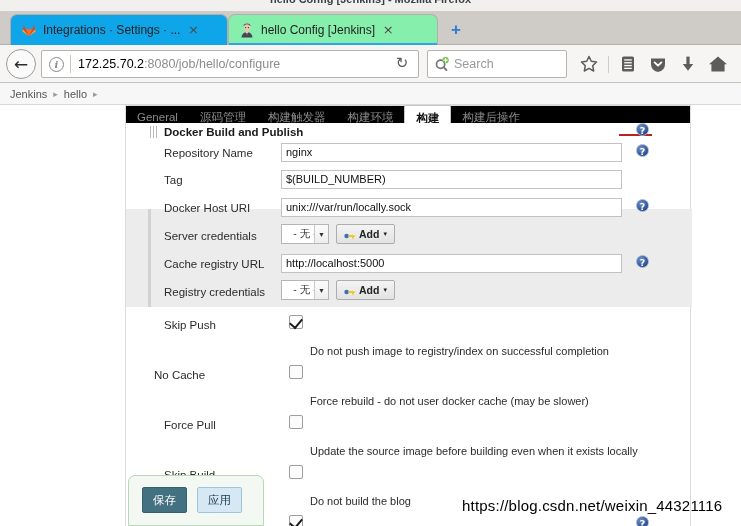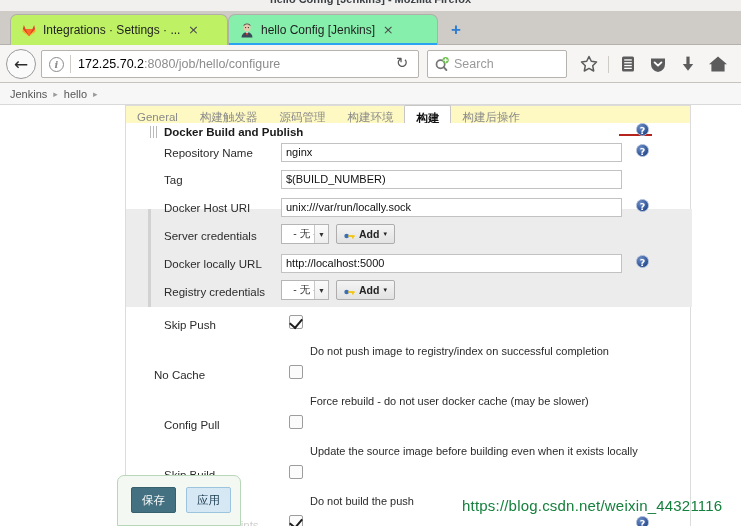--- a/index.html
+++ b/index.html
@@ -30,21 +30,21 @@
     background: #cfccc8;
     border-bottom: 1px solid #b4b0ab;
   }
   .tab {
     position: absolute; top: 3px; height: 31px;
     display: flex; align-items: center; gap: 6px;
     padding: 0 8px 0 10px;
     border-top-left-radius: 7px; border-top-right-radius: 7px;
     font-size: 12px; color: #1e1e1e; white-space: nowrap;
   }
-  .tab.inactive { background: #bef264; border: 1px solid #b2aeaa; border-bottom: none; }
+  .tab.inactive { background: #0ea5e9; border: 1px solid #b2aeaa; border-bottom: none; }
   .tab.active {
     background: #86efac; border: 1px solid #b2aeaa; border-bottom: none;
     box-shadow: 0 -2px 0 #2aa3f0 inset;
   }
   .tab .fav { width: 16px; height: 16px; flex: 0 0 16px; position: relative; }
   .tab .label { overflow: hidden; text-overflow: ellipsis; }
   .tab .tclose {
     width: 14px; height: 14px; line-height: 13px; text-align: center;
     font-size: 13px; color: #4a4a4a; font-family: "DejaVu Sans", sans-serif;
   }
@@ -119,21 +119,21 @@
   .leftgutter {
     position: absolute; left: 0; top: 0; width: 102px; height: 421px; background: #ffffff;
   }
   .formarea {
     position: absolute; left: 102px; top: 0; width: 639px; height: 421px;
     background: #ffffff;
   }
   
   .configtabs {
     position: absolute; left: 23px; top: 0; width: 566px; height: 25px;
-    background: #fef9c3; border: 1px solid #dcdcdc; border-bottom: 1px solid #c6c6c6;
+    background: #000000; border: 1px solid #dcdcdc; border-bottom: 1px solid #c6c6c6;
     display: flex; align-items: flex-end;
   }
   .ctab {
     height: 24px; padding: 0 11px; font-size: 11.5px; color: #8a8a8a;
     display: flex; align-items: center; white-space: nowrap;
   }
   .ctab.sel {
     background: #ffffff; color: #111; font-weight: bold;
     border-left: 1px solid #c6c6c6; border-right: 1px solid #c6c6c6;
     border-top: 1px solid #c6c6c6; border-top-left-radius: 2px; border-top-right-radius: 2px;
@@ -200,36 +200,36 @@
   }
   .cbox.on::after {
     content: ""; position: absolute; left: 2px; top: 0px; width: 6px; height: 10px;
     border-right: 2.4px solid #1b1b1b; border-bottom: 2.4px solid #1b1b1b;
     transform: rotate(40deg);
   }
   .hint { position: absolute; font-size: 11px; color: #2b2b2b; white-space: nowrap; margin-left: 29px; }
 
   
   .savebar {
-    position: absolute; left: 117px; top: 475px; width: 124px; height: 51px;
+    position: absolute; left: 128px; top: 475px; width: 136px; height: 51px;
     background: #f3f8f3; border: 1px solid #b8d6b8;
     border-top-left-radius: 7px; border-top-right-radius: 7px;
     z-index: 20;
   }
   .sbtn {
     position: absolute; top: 11px; height: 26px; width: 45px;
     border-radius: 2px; font-size: 11.5px;
     display: flex; align-items: center; justify-content: center;
   }
   .sbtn.save { left: 13px; background: #447181; border: 1px solid #37606e; color: #ffffff; }
   .sbtn.apply { left: 68px; background: #d7e8f5; border: 1px solid #9dc4df; color: #16384c; }
 
   
   .watermark {
-    position: absolute; left: 462px; top: 497px; font-size: 15px; color: #15803d;
+    position: absolute; left: 462px; top: 497px; font-size: 15px; color: #000000;
     white-space: nowrap; letter-spacing: 0.2px; z-index: 15;
   }
 
   
   .pagescroll {
     position: absolute; right: 0; top: 105px; width: 0px; height: 421px;
   }
 </style>
 </head>
 <body>
@@ -341,22 +341,22 @@
     <span class="crumbsep">▸</span>
   </div>
 
   <div class="pagebody">
     <div class="leftgutter"></div>
 
     <div class="formarea">
 
       <div class="configtabs">
         <div class="ctab">General</div>
+        <div class="ctab">源码管理</div>
         <div class="ctab">构建触发器</div>
-        <div class="ctab">源码管理</div>
         <div class="ctab">构建环境</div>
         <div class="ctab sel">构建</div>
         <div class="ctab">构建后操作</div>
       </div>
 
       <div class="panel">
 
         <div class="shaded" style="top:86px; height:98px;"></div>
         <div class="shadedbar" style="top:86px; height:98px;"></div>
 
@@ -390,21 +390,21 @@
                 <circle cx="2.6" cy="4" r="2.3" fill="#3b6fb5"></circle>
                 <rect x="4.3" y="3.2" width="6.3" height="1.7" fill="#f2c200"></rect>
                 <rect x="8.1" y="4.7" width="1.5" height="1.8" fill="#f2c200"></rect>
               </svg>
             </span>
             <span>Add</span>
             <span class="caretdown">▾</span>
           </div>
         </div>
 
-        <div class="rowlbl" style="left:38px; top:135px;">Docker locally URL</div>
+        <div class="rowlbl" style="left:38px; top:135px;">Cache registry URL</div>
         <div class="inp" style="left:155px; top:131px; width:341px;">http://localhost:5000</div>
         <div class="help" style="left:510px; top:132px;">?</div>
 
         <div class="rowlbl" style="left:38px; top:163px;">Registry credentials</div>
         <div class="selectwrap" style="left:155px; top:157px;">
           <div class="fselect">
             <span>- 无 -</span>
             <span class="car">▼</span>
           </div>
           <div class="addbtn">
@@ -421,27 +421,27 @@
         </div>
 
         <div class="rowlbl" style="left:38px; top:196px;">Skip Push</div>
         <div class="cbox on" style="left:163px; top:192px;"></div>
         <div class="hint" style="left:155px; top:222px;">Do not push image to registry/index on successful completion</div>
 
         <div class="rowlbl" style="left:28px; top:246px;">No Cache</div>
         <div class="cbox" style="left:163px; top:242px;"></div>
         <div class="hint" style="left:155px; top:272px;">Force rebuild - do not user docker cache (may be slower)</div>
 
-        <div class="rowlbl" style="left:38px; top:296px;">Config Pull</div>
+        <div class="rowlbl" style="left:38px; top:296px;">Force Pull</div>
         <div class="cbox" style="left:163px; top:292px;"></div>
         <div class="hint" style="left:155px; top:322px;">Update the source image before building even when it exists locally</div>
 
         <div class="rowlbl" style="left:38px; top:346px;">Skip Build</div>
         <div class="cbox" style="left:163px; top:342px;"></div>
-        <div class="hint" style="left:155px; top:372px;">Do not build the push</div>
+        <div class="hint" style="left:155px; top:372px;">Do not build the blog</div>
 
         <div class="rowlbl" style="left:38px; top:396px; color:#cfcfcf;">Create fingerprints</div>
         <div class="cbox on" style="left:163px; top:392px;"></div>
         <div class="help" style="left:510px; top:393px;">?</div>
       </div>
     </div>
 
     <div class="pagescroll"></div>
   </div>
 

